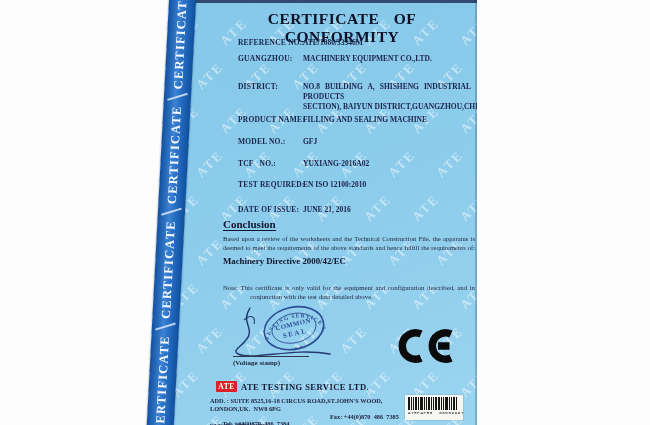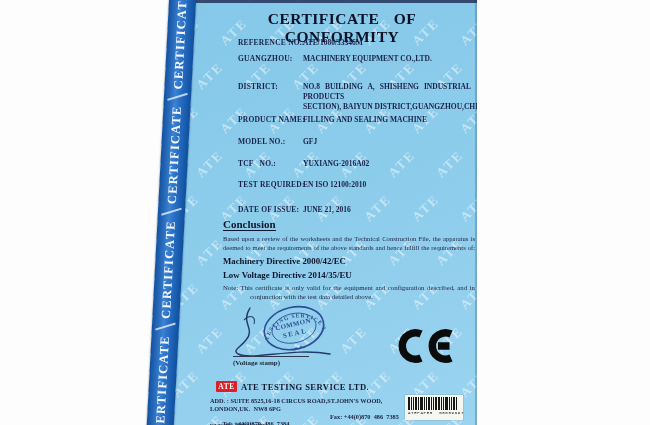--- a/index.html
+++ b/index.html
@@ -218,21 +218,20 @@
         <span class="lbl">DATE OF ISSUE:</span>
         <span class="val">
             <div>JUNE 21, 2016</div>
           </span>
       </div>
 
       <div class="concl-head">Conclusion</div>
       <div class="concl-line stretch" style="top:235px">Based upon a review of the worksheets and the Technical Construction File, the apparatus is</div>
       <div class="concl-line stretch" style="top:244px">deemed to meet the requirements of the above standards and hence fulfill the requirements of:</div>
       <div class="directive" style="top:256px">Machinery Directive 2000/42/EC</div>
-      <div class="directive" style="top:270px">Low Voltage Directive 2014/35/EU</div>
       <div class="note-line stretch" style="left:51px;top:284px;width:252px">Note: This certificate is only valid for the equipment and configuration described, and in</div>
       <div class="note-line" style="left:78px;top:293px">conjunction with the test data detailed above.</div>
 
       <svg class="sig-svg" width="120" height="62" viewBox="0 0 120 62">
         <path d="M 20 8 C 10 24, 26 28, 16 40 C 10 48, 2 50, 8 54 C 24 61, 62 47, 100 54" fill="none" stroke="#16295e" stroke-width="1.4" stroke-linecap="round" opacity=".9"></path>
         <path d="M 14 20 C 20 14, 26 16, 24 24" fill="none" stroke="#16295e" stroke-width="1.1" opacity=".85"></path>
       </svg>
 
       <svg class="stamp-svg" width="92" height="62" viewBox="0 0 100 68">
         <g transform="rotate(-13 50 32)" fill="none" stroke="#24418c">

